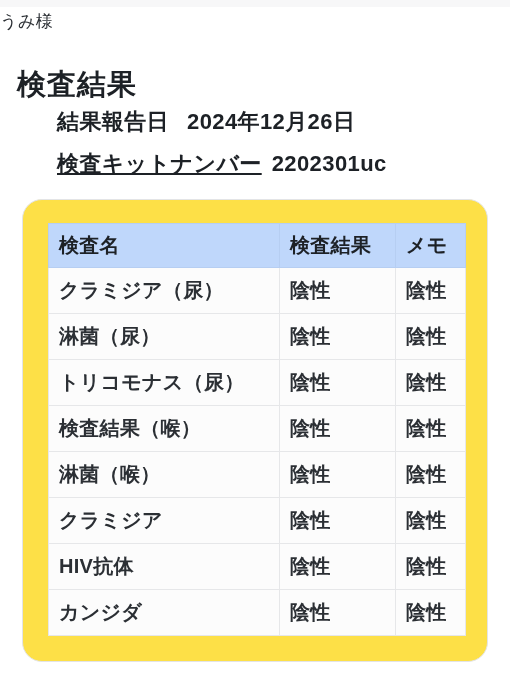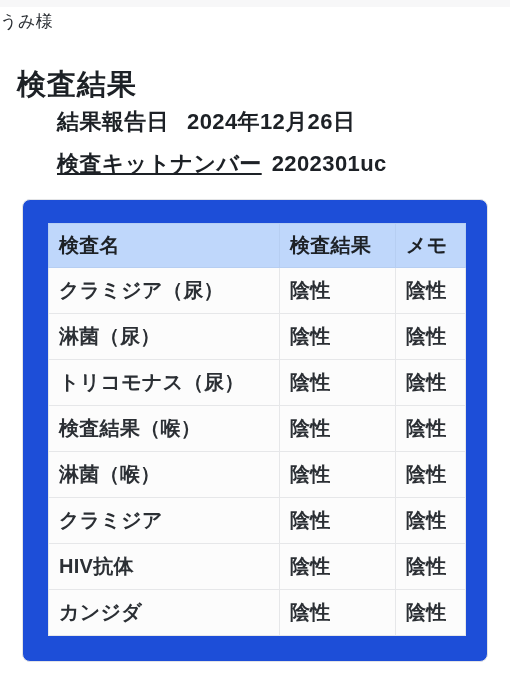--- a/index.html
+++ b/index.html
@@ -74,22 +74,22 @@
 
   
   .card {
     position: absolute;
     left: 22px;
     top: 199px;
     width: 466px;
     height: 463px;
     box-sizing: border-box;
     border: 1px solid #e3e4e6;
-    border-radius: 8px;
-    background: #1d4ed8;
+    border-radius: 20px;
+    background: #fde047;
   }
 
   
   .result-table {
     position: absolute;
     left: 25px;
     top: 23px;
     width: 417px;
     border-collapse: collapse;
     table-layout: fixed;

